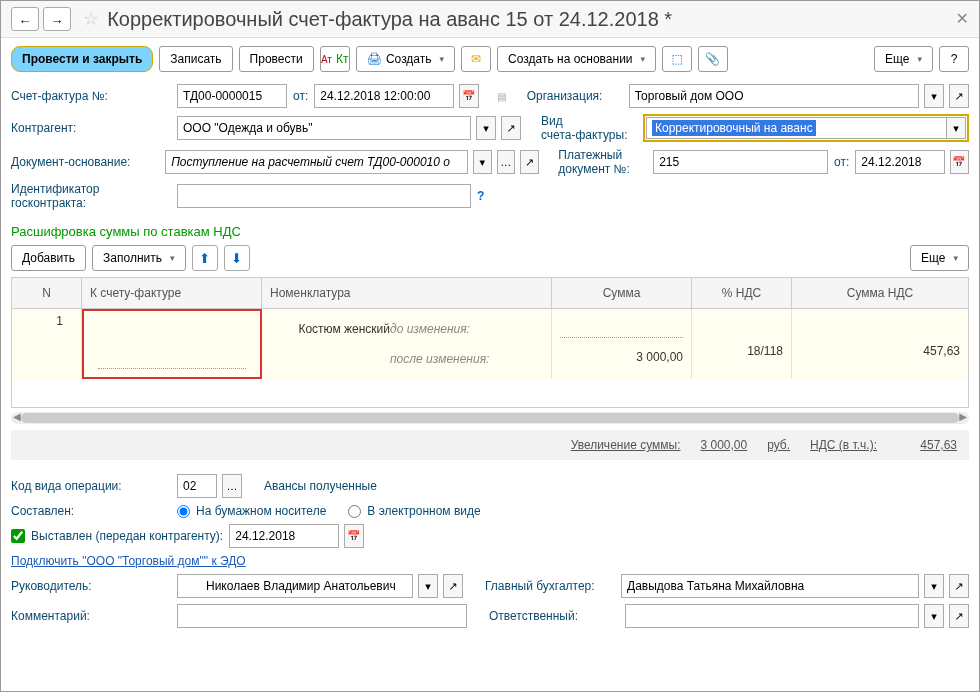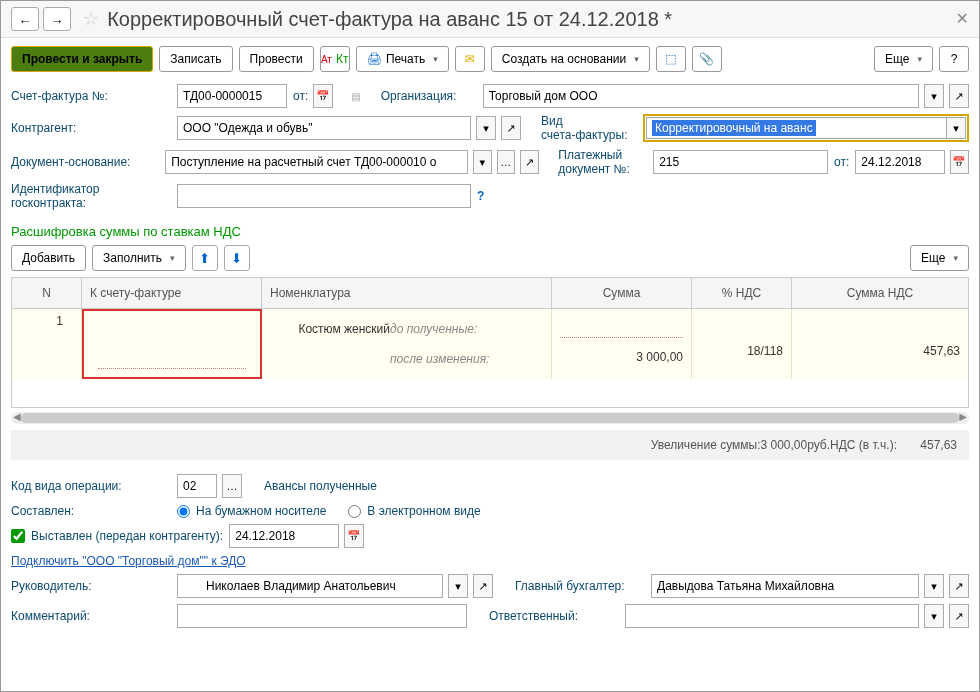--- a/index.html
+++ b/index.html
@@ -5,21 +5,21 @@
 * { box-sizing: border-box; margin: 0; padding: 0; }
 body { font-family: Arial, sans-serif; font-size: 12px; background: #fff; color: #333; }
 .window { width: 980px; height: 692px; border: 1px solid #999; position: relative; overflow: hidden; }
 .titlebar { display: flex; align-items: center; padding: 6px 10px; background: #f7f7f7; border-bottom: 1px solid #ddd; }
 .nav-btn { width: 28px; height: 24px; border: 1px solid #aaa; background: #fff; border-radius: 3px; margin-right: 4px; cursor: pointer; display: flex; align-items: center; justify-content: center; }
 .star-icn { color: #ccc; font-size: 18px; margin: 0 8px; }
 .title { font-size: 20px; color: #444; }
 .close-x { position: absolute; right: 10px; top: 8px; font-size: 16px; color: #888; cursor: pointer; }
 .toolbar { display: flex; align-items: center; padding: 8px 10px; gap: 6px; flex-wrap: wrap; }
 .btn { height: 26px; padding: 0 10px; border: 1px solid #999; background: #fff; border-radius: 3px; cursor: pointer; font-size: 12px; display: inline-flex; align-items: center; gap: 4px; }
-.btn-primary { background: #4d7c0f; border-color: #d4a800; font-weight: bold; }
+.btn-primary { background: #7dd3fc; border-color: #d4a800; font-weight: bold; border-radius: 9px; }
 .btn-icon { width: 30px; padding: 0; justify-content: center; }
 .dd::after { content: "▾"; margin-left: 4px; font-size: 9px; color: #666; }
 .spacer { flex: 1; }
 .form-area { padding: 4px 10px; }
 .row { display: flex; align-items: center; margin-bottom: 6px; gap: 6px; }
 .lbl { color: #0c4a6e; white-space: nowrap; }
 .inp { height: 24px; border: 1px solid #aaa; padding: 0 5px; background: #fff; font-size: 12px; }
 .inp-btn { width: 20px; height: 24px; border: 1px solid #aaa; background: #f7f7f7; cursor: pointer; display: inline-flex; align-items: center; justify-content: center; font-size: 11px; margin-left: -1px; }
 .highlight-wrap { border: 2px solid #d4a800; padding: 1px; display: flex; }
 .highlight-inp { height: 22px; border: 1px solid #aaa; background: #fff; padding: 0 5px; }
@@ -31,21 +31,21 @@
 .thead { display: flex; background: #f5f5f5; border-bottom: 1px solid #ccc; }
 .th { padding: 8px 8px; border-right: 1px solid #ccc; color: #555; }
 .trow { display: flex; background: #fffef0; min-height: 70px; }
 .td { padding: 5px 8px; border-right: 1px solid #e5e5c5; text-align: right; }
 .red-box { border: 2px solid #d63333; }
 .subline { color: #888; font-style: italic; height: 24px; display: flex; align-items: center; }
 .dotted { border-bottom: 1px dotted #c88; width: 100%; height: 18px; }
 .scrollbar { height: 12px; background: #eee; margin: 4px 10px 0; position: relative; border-radius: 6px; }
 .scroll-thumb { position: absolute; left: 10px; right: 10px; top: 1px; bottom: 1px; background: #ccc; border-radius: 5px; }
 .scroll-arr { color: #888; font-size: 10px; }
-.summary { background: #f2f2f2; margin: 6px 10px 10px; padding: 8px 12px; display: flex; justify-content: flex-end; color: #555; }
+.summary { background: #f2f2f2; margin: 6px 10px 10px; padding: 8px 12px; display: flex; justify-content: flex-end; gap: 20px; color: #555; text-decoration: underline; }
 .radio { width: 13px; height: 13px; }
 .chk { width: 14px; height: 14px; accent-color: #009900; }
 .link { color: #1a5ab5; text-decoration: underline; cursor: pointer; }
 .qmark { color: #0066cc; cursor: pointer; font-weight: bold; }
 </style>
 </head>
 <body>
 
 <div class="window">
 
@@ -60,41 +60,42 @@
   <div class="toolbar">
     <button class="btn btn-primary">Провести и закрыть</button>
     <button class="btn">Записать</button>
     <button class="btn">Провести</button>
     <button class="btn btn-icon">
         <span style="color:#c00;font-size:10px">Ат</span>
         <span style="color:#090;font-size:12px">Кт</span>
       </button>
     <button class="btn dd">
         <span style="color:#06c">🖨</span> 
-        <span>Печать</span>
+        <span>Создать</span>
       </button>
     <button class="btn btn-icon">
         <span style="color:#e8a800">✉</span>
       </button>
     <button class="btn dd">Создать на основании</button>
     <button class="btn btn-icon">
         <span style="color:#06c">⬚</span>
       </button>
     <button class="btn btn-icon">📎</button>
     <span class="spacer"></span>
     <button class="btn dd">Еще</button>
     <button class="btn btn-icon">?</button>
   </div>
 
   <div class="form-area">
 
     <div class="row">
       <span class="lbl" style="width:160px">Счет-фактура №:</span>
       <input class="inp" style="width: 110px;" value="ТД00-0000015">
       <span class="lbl">от:</span>
+      <input class="inp" style="width: 140px;" value="24.12.2018 12:00:00">
       <button class="inp-btn">📅</button>
       <span style="width:6px"></span>
       <span style="color:#aaa;font-size:10px">▤</span>
       <span style="width:8px"></span>
       <span class="lbl" style="width:96px">Организация:</span>
       <input class="inp" style="flex: 1 1 0%;" value="Торговый дом ООО">
       <button class="inp-btn">▾</button>
       <button class="inp-btn">↗</button>
     </div>
 
@@ -111,21 +112,21 @@
       <div class="highlight-wrap" style="flex:1">
         <div class="highlight-inp" style="flex:1;display:flex;align-items:center">
           <span class="highlight-sel">Корректировочный на аванс</span>
         </div>
         <button class="inp-btn" style="height:22px">▾</button>
       </div>
     </div>
 
     <div class="row">
       <span class="lbl" style="width:160px">Документ-основание:</span>
-      <input class="inp" style="width: 326px;" value="Поступление на расчетный счет ТД00-000010 о">
+      <input class="inp" style="width: 326px; font-style: italic;" value="Поступление на расчетный счет ТД00-000010 о">
       <button class="inp-btn">▾</button>
       <button class="inp-btn">…</button>
       <button class="inp-btn">↗</button>
       <span style="width:8px"></span>
       <div style="width:96px">
         <div class="lbl">Платежный</div>
         <div class="lbl">документ №:</div>
       </div>
       <input class="inp" style="width: 188px;" value="215">
       <span class="lbl">от:</span>
@@ -168,21 +169,21 @@
       <div class="th" style="flex:1;text-align:center;border-right:none">Сумма НДС</div>
     </div>
     <div class="trow">
       <div class="td" style="width:70px;text-align:right;padding-right:18px">1</div>
       <div class="td red-box" style="width:180px;display:flex;flex-direction:column;justify-content:flex-end;padding:8px 14px">
         <div class="dotted"></div>
       </div>
       <div class="td" style="width:290px">
         <div style="display:flex;height:30px;align-items:center">
           <span style="width:120px">Костюм женский</span>
-          <span class="subline">до полученные:</span>
+          <span class="subline">до изменения:</span>
         </div>
         <div style="display:flex;height:30px;align-items:center">
           <span style="width:120px"></span>
           <span class="subline">после изменения:</span>
         </div>
       </div>
       <div class="td" style="width:140px;text-align:right">
         <div class="dotted" style="margin-top:6px"></div>
         <div style="margin-top:12px">3 000,00</div>
       </div>
@@ -232,21 +233,21 @@
       <input type="checkbox" class="chk" checked="" style="">
       <span class="lbl">Выставлен (передан контрагенту):</span>
       <input class="inp" style="width: 110px;" value="24.12.2018">
       <button class="inp-btn">📅</button>
     </div>
     <div class="row">
       <span class="link">Подключить "ООО "Торговый дом"" к ЭДО</span>
     </div>
     <div class="row">
       <span class="lbl" style="width:160px">Руководитель:</span>
-      <input class="inp" style="width: 266px; padding-left: 28px;" value="Николаев Владимир Анатольевич">
+      <input class="inp" style="width: 236px; padding-left: 28px;" value="Николаев Владимир Анатольевич">
       <button class="inp-btn">▾</button>
       <button class="inp-btn">↗</button>
       <span style="width:10px"></span>
       <span class="lbl" style="width:130px">Главный бухгалтер:</span>
       <input class="inp" style="flex: 1 1 0%;" value="Давыдова Татьяна Михайловна">
       <button class="inp-btn">▾</button>
       <button class="inp-btn">↗</button>
     </div>
     <div class="row">
       <span class="lbl" style="width:160px">Комментарий:</span>

